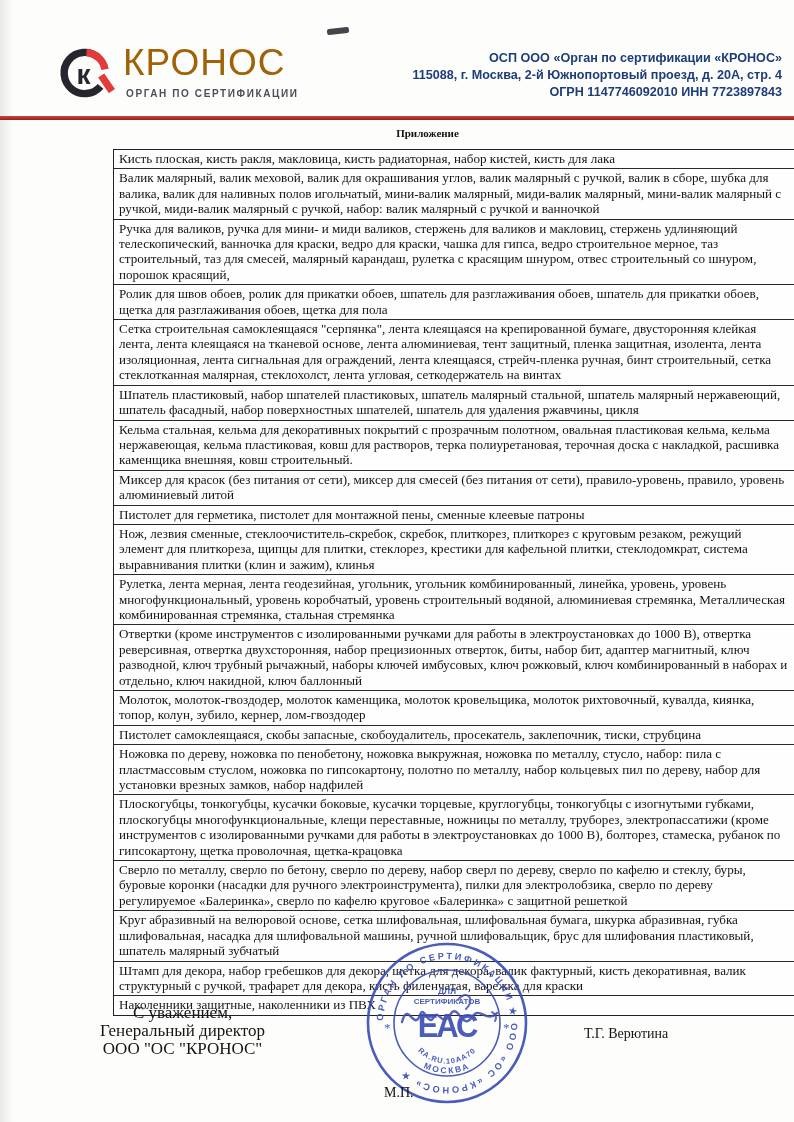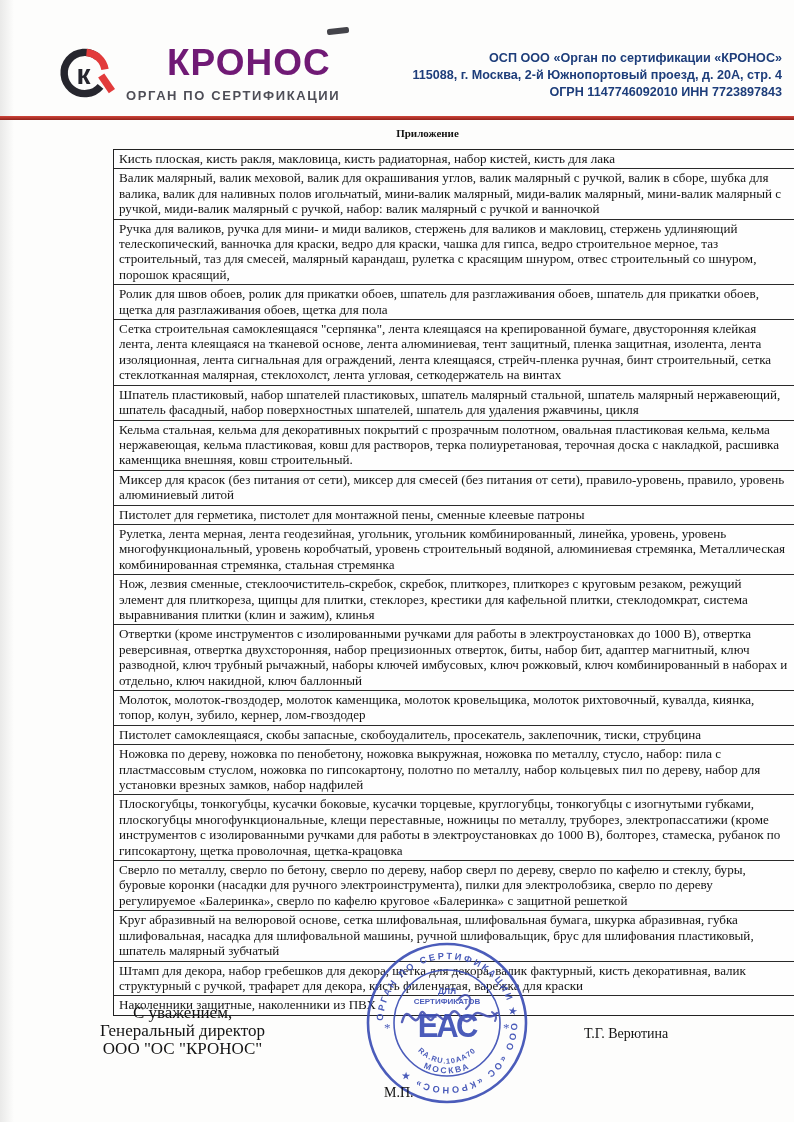--- a/index.html
+++ b/index.html
@@ -6,23 +6,23 @@
   body{width:794px;height:1122px;position:relative;background:#fdfdfc;
        font-family:"Liberation Serif", serif;color:#141414;overflow:hidden;}
   .edge-shade{position:absolute;left:0;top:0;bottom:0;width:14px;
       background:linear-gradient(90deg,rgba(60,60,60,.10),rgba(60,60,60,0));}
   .scan-speck{position:absolute;left:327px;top:28px;width:22px;height:6px;background:#23232a;
       border-radius:2px;transform:rotate(-6deg);opacity:.85;}
   
   .logo-wrap{position:absolute;left:55px;top:38px;width:320px;height:70px;}
   .logo-icon{position:absolute;left:0;top:2px;}
   .brand{position:absolute;left:68px;top:4px;font-family:"Liberation Sans",sans-serif;
-      font-size:37px;font-weight:700;letter-spacing:1px;color:#701a75;margin-left:44px;}
+      font-size:37px;font-weight:400;letter-spacing:1px;color:#a16207;}
   .brand-sub{position:absolute;left:71px;top:50px;font-family:"Liberation Sans",sans-serif;
-      font-size:13px;font-weight:600;letter-spacing:1.6px;color:#4e4e57;}
+      font-size:10px;font-weight:600;letter-spacing:1.6px;color:#4e4e57;}
   .org-info{position:absolute;right:12px;top:50px;width:460px;text-align:right;
       font-family:"Liberation Sans",sans-serif;font-size:12.6px;font-weight:bold;
       color:#1d3d7a;line-height:17px;}
   .org-contact{text-decoration:underline;}
   .red-rule{position:absolute;left:0;top:116px;width:794px;height:4px;
       background:linear-gradient(180deg,#d0453a,#8f221b);}
   
   .doc-title{position:absolute;left:113px;top:127px;width:629px;text-align:center;
       font-size:11px;font-weight:bold;}
   .ptable{position:absolute;left:113px;top:149px;width:682px;border:1.4px solid #222;
@@ -64,22 +64,22 @@
 <div class="ptable">
     <div class="trow">Кисть плоская, кисть ракля, макловица, кисть радиаторная, набор кистей, кисть для лака</div>
     <div class="trow">Валик малярный, валик меховой, валик для окрашивания углов, валик малярный с ручкой, валик в сборе, шубка для валика, валик для наливных полов игольчатый, мини-валик малярный, миди-валик малярный, мини-валик малярный с ручкой, миди-валик малярный с ручкой, набор: валик малярный с ручкой и ванночкой</div>
     <div class="trow">Ручка для валиков, ручка для мини- и миди валиков, стержень для валиков и макловиц, стержень удлиняющий телескопический, ванночка для краски, ведро для краски, чашка для гипса, ведро строительное мерное, таз строительный, таз для смесей, малярный карандаш, рулетка с красящим шнуром, отвес строительный со шнуром, порошок красящий,</div>
     <div class="trow">Ролик для швов обоев, ролик для прикатки обоев, шпатель для разглаживания обоев, шпатель для прикатки обоев, щетка для разглаживания обоев, щетка для пола</div>
     <div class="trow">Сетка строительная самоклеящаяся "серпянка", лента клеящаяся на крепированной бумаге, двусторонняя клейкая лента, лента клеящаяся на тканевой основе, лента алюминиевая, тент защитный, пленка защитная, изолента, лента изоляционная, лента сигнальная для ограждений, лента клеящаяся, стрейч-пленка ручная, бинт строительный, сетка стеклотканная малярная, стеклохолст, лента угловая, сеткодержатель на винтах</div>
     <div class="trow">Шпатель пластиковый, набор шпателей пластиковых, шпатель малярный стальной, шпатель малярный нержавеющий, шпатель фасадный, набор поверхностных шпателей, шпатель для удаления ржавчины, цикля</div>
     <div class="trow">Кельма стальная, кельма для декоративных покрытий с прозрачным полотном, овальная пластиковая кельма, кельма нержавеющая, кельма пластиковая, ковш для растворов, терка полиуретановая, терочная доска с накладкой, расшивка каменщика внешняя, ковш строительный.</div>
     <div class="trow">Миксер для красок (без питания от сети), миксер для смесей (без питания от сети), правило-уровень, правило, уровень алюминиевый литой</div>
     <div class="trow">Пистолет для герметика, пистолет для монтажной пены, сменные клеевые патроны</div>
+    <div class="trow">Нож, лезвия сменные, стеклоочиститель-скребок, скребок, плиткорез, плиткорез с круговым резаком, режущий элемент для плиткореза, щипцы для плитки, стеклорез, крестики для кафельной плитки, стеклодомкрат, система выравнивания плитки (клин и зажим), клинья</div>
     <div class="trow">Рулетка, лента мерная, лента геодезийная, угольник, угольник комбинированный, линейка, уровень, уровень многофункциональный, уровень коробчатый, уровень строительный водяной, алюминиевая стремянка, Металлическая комбинированная стремянка, стальная стремянка</div>
-    <div class="trow">Нож, лезвия сменные, стеклоочиститель-скребок, скребок, плиткорез, плиткорез с круговым резаком, режущий элемент для плиткореза, щипцы для плитки, стеклорез, крестики для кафельной плитки, стеклодомкрат, система выравнивания плитки (клин и зажим), клинья</div>
     <div class="trow">Отвертки (кроме инструментов с изолированными ручками для работы в электроустановках до 1000 В), отвертка реверсивная, отвертка двухсторонняя, набор прецизионных отверток, биты, набор бит, адаптер магнитный, ключ разводной, ключ трубный рычажный, наборы ключей имбусовых, ключ рожковый, ключ комбинированный в наборах и отдельно, ключ накидной, ключ баллонный</div>
     <div class="trow">Молоток, молоток-гвоздодер, молоток каменщика, молоток кровельщика, молоток рихтовочный, кувалда, киянка, топор, колун, зубило, кернер, лом-гвоздодер</div>
     <div class="trow">Пистолет самоклеящаяся, скобы запасные, скобоудалитель, просекатель, заклепочник, тиски, струбцина</div>
     <div class="trow">Ножовка по дереву, ножовка по пенобетону, ножовка выкружная, ножовка по металлу, стусло, набор: пила с пластмассовым стуслом, ножовка по гипсокартону, полотно по металлу, набор кольцевых пил по дереву, набор для установки врезных замков, набор надфилей</div>
     <div class="trow">Плоскогубцы, тонкогубцы, кусачки боковые, кусачки торцевые, круглогубцы, тонкогубцы с изогнутыми губками, плоскогубцы многофункциональные, клещи переставные, ножницы по металлу, труборез, электропассатижи (кроме инструментов с изолированными ручками для работы в электроустановках до 1000 В), болторез, стамеска, рубанок по гипсокартону, щетка проволочная, щетка-крацовка</div>
     <div class="trow">Сверло по металлу, сверло по бетону, сверло по дереву, набор сверл по дереву, сверло по кафелю и стеклу, буры, буровые коронки (насадки для ручного электроинструмента), пилки для электролобзика, сверло по дереву регулируемое «Балеринка», сверло по кафелю круговое «Балеринка» с защитной решеткой</div>
     <div class="trow">Круг абразивный на велюровой основе, сетка шлифовальная, шлифовальная бумага, шкурка абразивная, губка шлифовальная, насадка для шлифовальной машины, ручной шлифовальщик, брус для шлифования пластиковый, шпатель малярный зубчатый</div>
     <div class="trow">Штамп для декора, набор гребешков для декора, щетка для декора, валик фактурный, кисть декоративная, валик структурный с ручкой, трафарет для декора, кисть филенчатая, варежка для краски</div>
     <div class="trow">Наколенники защитные, наколенники из ПВХ</div>
   </div>

